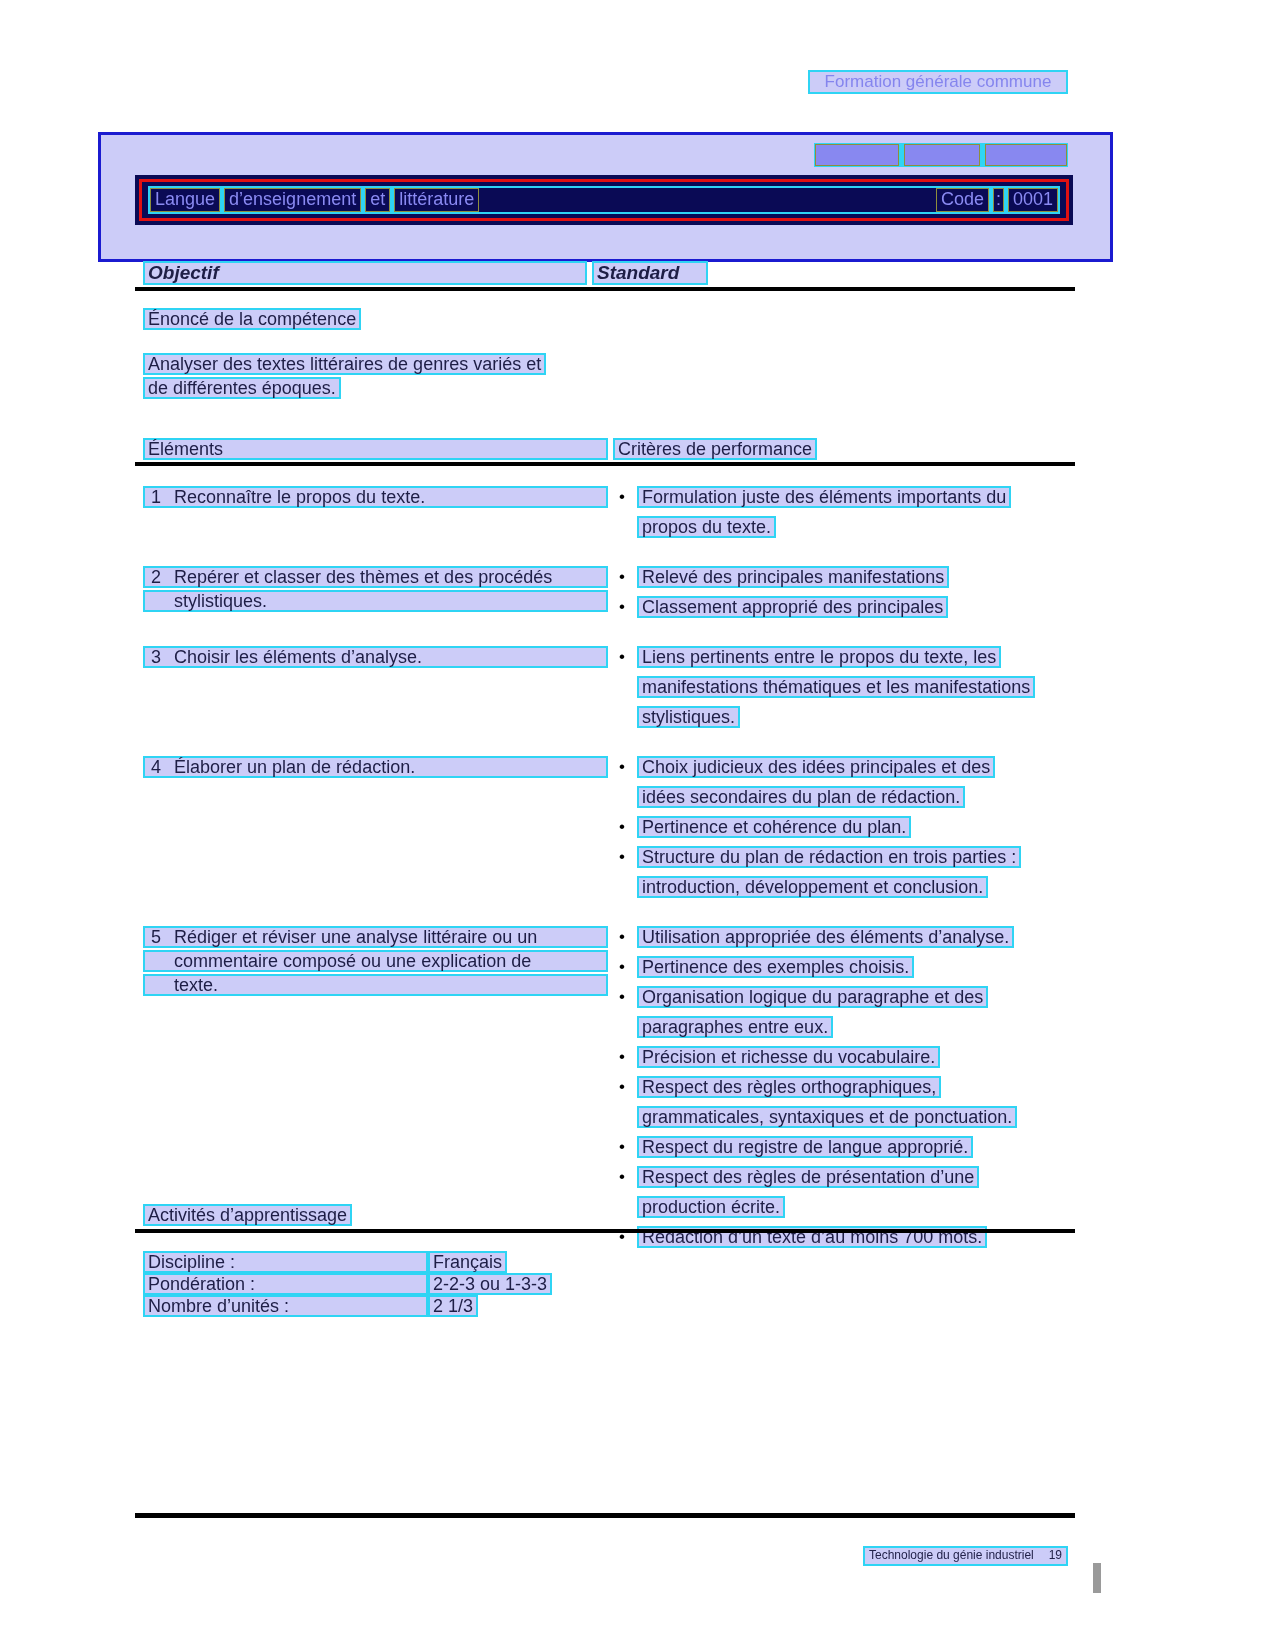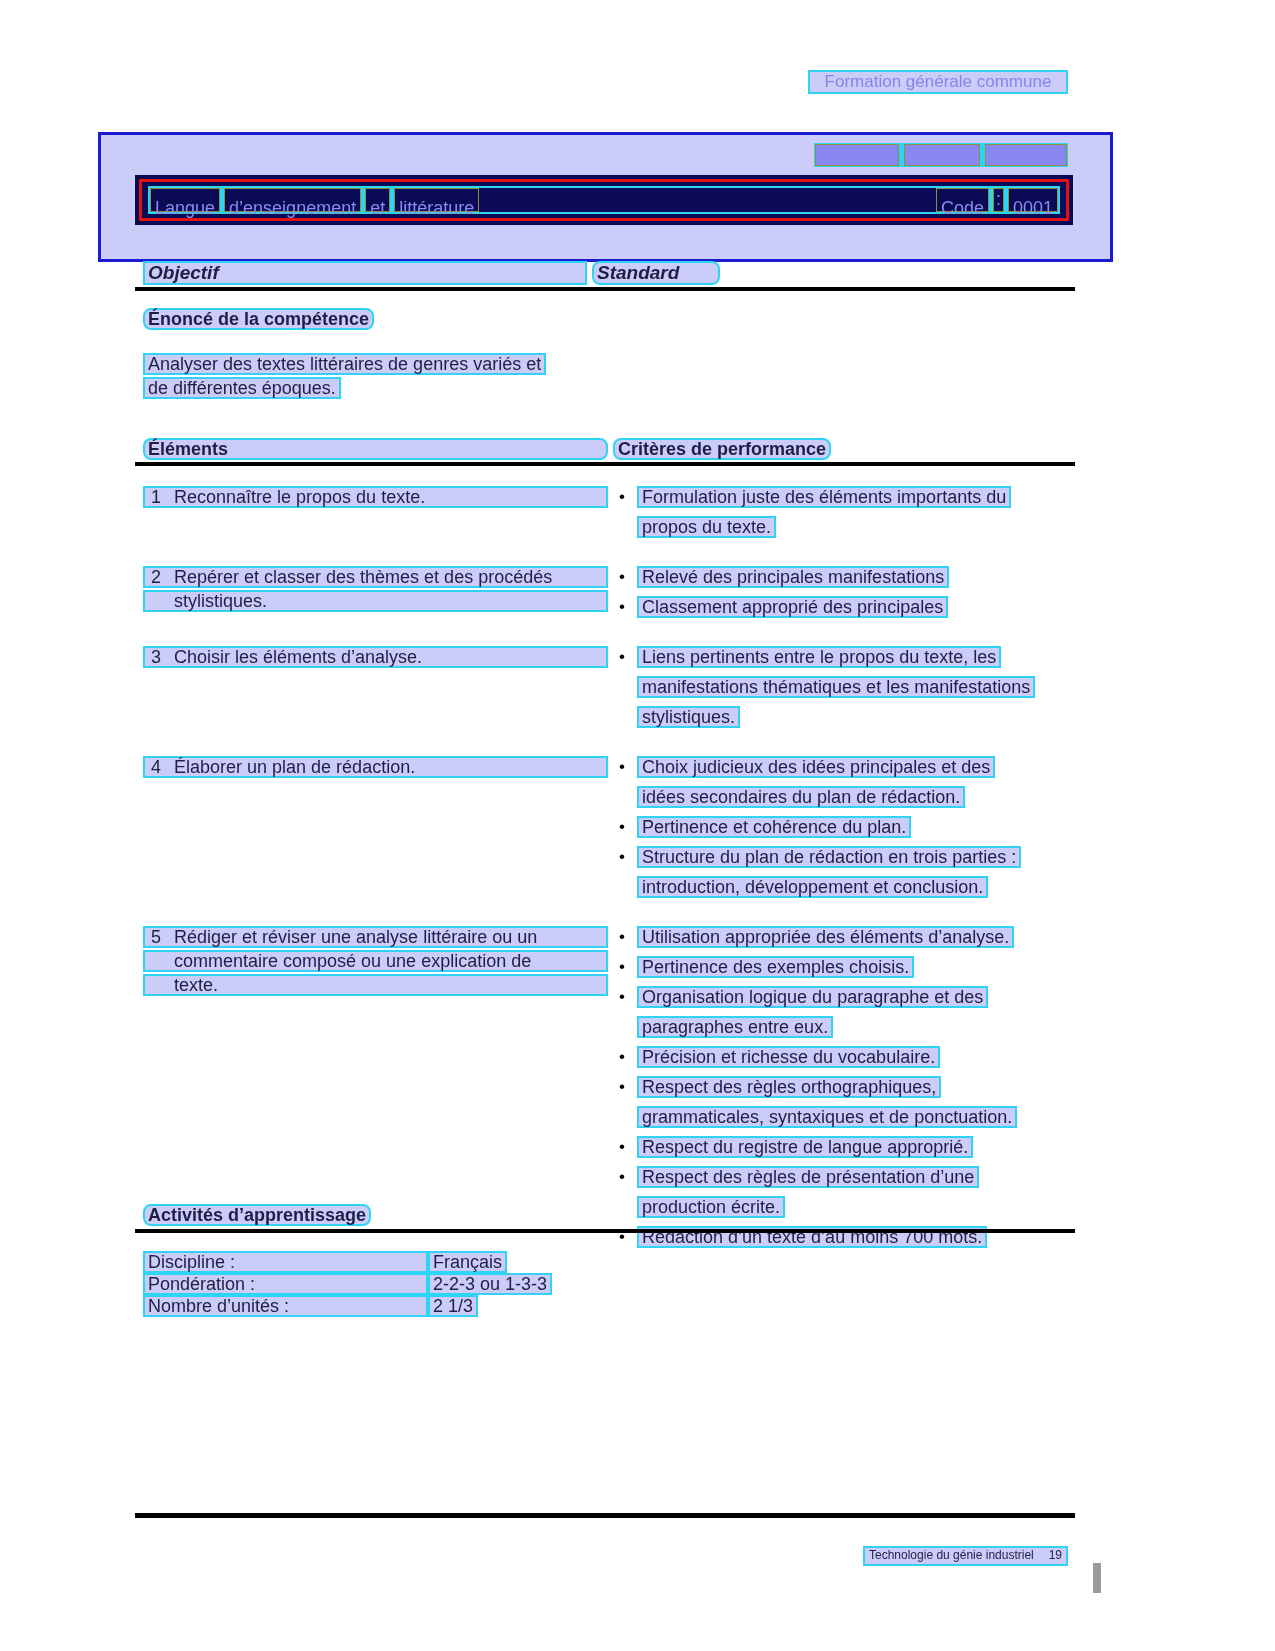--- a/index.html
+++ b/index.html
@@ -1,37 +1,37 @@
 <!DOCTYPE html>
 <html><head>
 <meta charset="utf-8">
 <style>
   html,body{margin:0;padding:0;background:#ffffff;}
   body{font-family:"Liberation Sans", sans-serif; color:#1e1e46; width:1275px; height:1651px; position:relative; overflow:hidden;}
 
   
   .hl{display:inline-block; box-sizing:border-box; background:#ccccf8; border:2px solid #2fd4f4;
       color:#1e1e46; font-size:18px; line-height:18px; padding:0 3px; height:22px; vertical-align:top; white-space:nowrap;}
-  .bold{font-weight:700;border-radius:8px;}
+  .bold{font-weight:400;}
 
   .page-head{position:absolute; left:808px; top:70px; width:260px; height:24px; box-sizing:border-box;
       background:#ccccf8; border:2px solid #2fd4f4; color:#8585ee; font-size:17px; line-height:20px; text-align:center; white-space:nowrap;}
 
   
   .banner{position:absolute; left:98px; top:132px; width:1015px; height:130px; box-sizing:border-box;
       background:#ccccf8; border:3px solid #1b1bd0;}
   .field-boxes{position:absolute; right:42px; top:8px; display:flex; gap:5px; background:#2fd4f4; padding:1px;}
   .field-box{width:84px; height:22px; background:#8888f0; border:1px solid #8e8e3c; box-sizing:border-box;}
   .field-box.b2{width:76px;} .field-box.b3{width:82px;}
   .navy-bar{position:absolute; left:34px; top:40px; width:938px; height:50px; background:#0a0a55; box-sizing:border-box; padding:4px;}
   .navy-inner{border:3px solid #e11111; height:100%; box-sizing:border-box; position:relative; background:#0a0a55;}
   .title-row{position:absolute; left:6px; right:6px; top:50%; transform:translateY(-50%); height:28px; box-sizing:border-box;
       border:2px solid #2fd4f4; display:flex; align-items:stretch;}
   .wgroup{display:flex; gap:4px; background:#2fd4f4; align-items:stretch;}
-  .word{background:#0a0a55; border:1px solid #8e8e3c; color:#8a8af2; font-size:18px; line-height:21px; padding:9px 4px; white-space:nowrap; box-sizing:border-box;}
+  .word{background:#0a0a55; border:1px solid #8e8e3c; color:#8a8af2; font-size:18px; line-height:21px; padding:0 4px; white-space:nowrap; box-sizing:border-box;}
   .word.sep{padding:0 2px;}
   .bar-spacer{flex:1; background:#0a0a55;}
 
   
   .main{position:absolute; left:135px; top:0; width:940px; height:1651px;}
   .rule{position:absolute; left:0; width:940px; height:4px; background:#000;}
   .band{position:absolute; left:8px; display:flex; gap:5px;}
   .headline{font-weight:700; font-style:italic; font-size:19px; line-height:19px; height:24px;}
   .abs{position:absolute;}
 
@@ -84,21 +84,21 @@
         </span>
       </div>
     </div>
   </div>
 </div>
 
 <div class="main">
 
   <div class="band" style="top:261px;">
     <span class="hl headline" style="width:444px;">Objectif</span>
-    <span class="hl headline" style="width:128px;border-radius:8px;">Standard</span>
+    <span class="hl headline" style="width:116px;">Standard</span>
   </div>
   <div class="rule" style="top:287px;"></div>
 
   <div class="abs" style="left:8px; top:308px;">
     <span class="hl bold">Énoncé de la compétence</span>
   </div>
   <div class="abs" style="left:8px; top:353px;">
     <div style="margin-bottom:2px;"><span class="hl">Analyser des textes littéraires de genres variés et</span></div>
     <div><span class="hl">de différentes époques.</span></div>
   </div>

